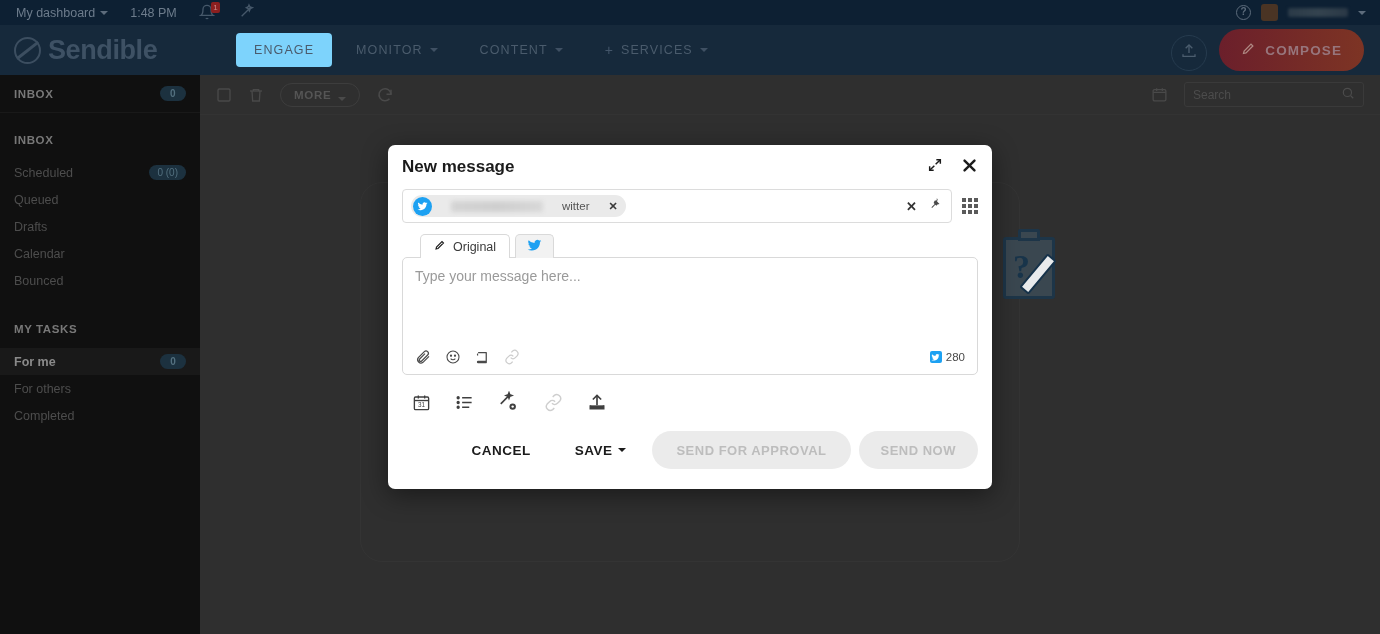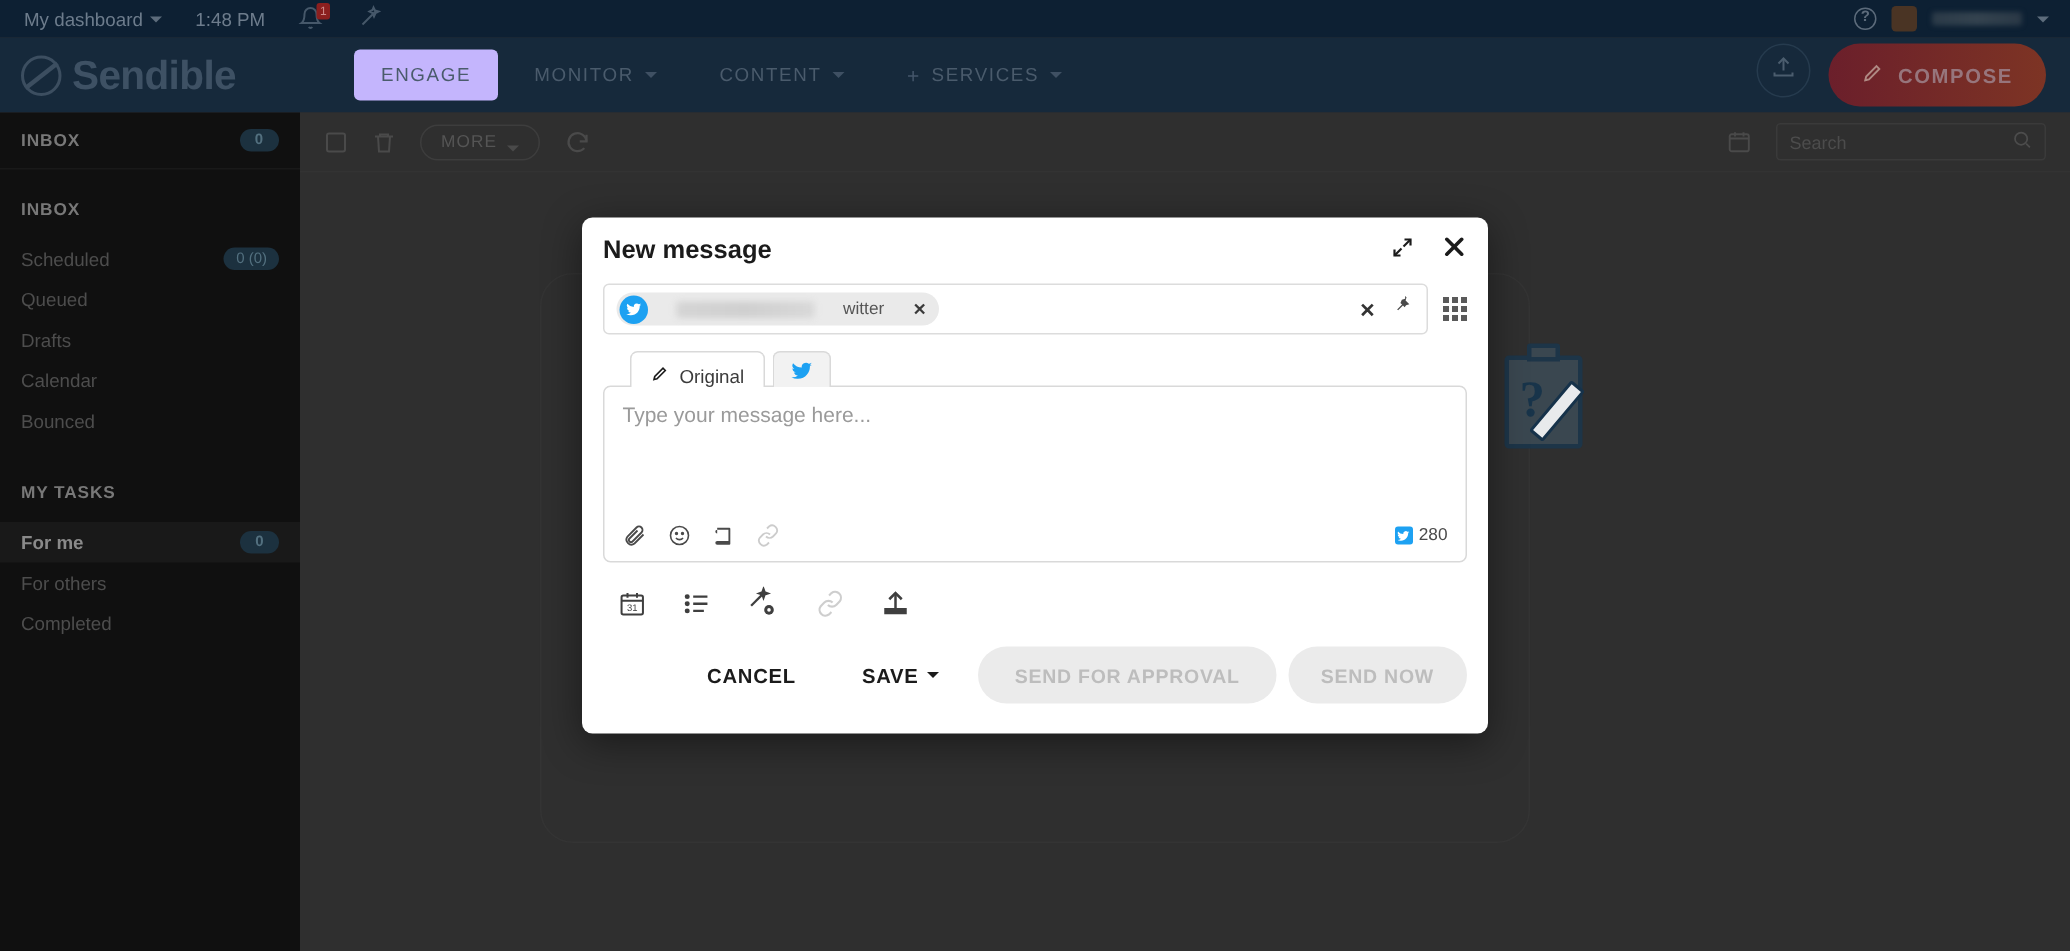--- a/index.html
+++ b/index.html
@@ -59,23 +59,23 @@
     content: ""; position: absolute; left: -2px; top: 10px; width: 27px; height: 2.6px;
     background: #3c4e60; transform: rotate(-38deg); transform-origin: center;
   }
   .brand-name { color: #3e5164; font-size: 27px; font-weight: bold; letter-spacing: -0.4px; }
   .mainnav { display: flex; align-items: center; gap: 6px; margin-left: 36px; }
   .navitem {
     color: #4a5b6c; font-size: 12.5px; letter-spacing: 1.1px;
     padding: 10px 18px; border-radius: 4px;
     display: flex; align-items: center; gap: 7px; white-space: nowrap;
   }
-  .navitem.active { background: #c4b5fd; }
+  .navitem.active { background: #7dd3fc; }
   .navitem .caret-d { border-top-color: #3f5063; }
-  .nav-right { margin-left: auto; display: flex; align-items: flex-start; gap: 12px; padding-right: 16px; }
+  .nav-right { margin-left: auto; display: flex; align-items: flex-end; gap: 12px; padding-right: 16px; }
   .icon-circle-btn {
     width: 36px; height: 36px; border-radius: 50%;
     border: 1px solid #263b4e; color: #4b5d6e;
     display: flex; align-items: center; justify-content: center;
   }
   .compose-btn {
     height: 42px; min-width: 128px; border-radius: 21px;
     background: linear-gradient(90deg,#6b1f2b,#7d3424);
     color: #97757c; font-size: 13.5px; letter-spacing: 1.1px; font-weight: bold;
     display: flex; align-items: center; justify-content: center; gap: 9px;
@@ -107,21 +107,21 @@
     position: absolute; left: 200px; top: 75px; width: 1180px; height: 559px;
     background: #2f2f2f;
   }
   .ctoolbar {
     height: 40px; display: flex; align-items: center; gap: 16px;
     padding: 0 16px; border-bottom: 1px solid #333;
   }
   .ct-icon { color: #4a4a4a; display: flex; align-items: center; }
   .more-btn {
     border: 1px solid #3d3d3d; border-radius: 14px;
-    padding: 5px 13px; color: #555; font-size: 11.5px; font-weight: normal; letter-spacing: 0.7px;
+    padding: 5px 13px; color: #555; font-size: 11.5px; font-weight: bold; letter-spacing: 0.7px;
     display: flex; align-items: flex-end; gap: 7px;
   }
   .more-btn .caret-d { border-top-color: #4a4a4a; }
   .ct-right { margin-left: auto; display: flex; align-items: center; gap: 16px; }
   .searchbox {
     width: 180px; height: 25px; border: 1px solid #3a3a3a; border-radius: 3px;
     display: flex; align-items: center; padding: 0 8px;
     color: #4c4c4c; font-size: 12px; justify-content: space-between;
   }
 
@@ -194,21 +194,21 @@
   .chip-x { font-size: 11px; color: #3a3a3a; font-weight: bold; }
   .recip-right { margin-left: auto; display: flex; align-items: center; gap: 11px; }
   .clear-x { color: #333; font-size: 13px; font-weight: bold; }
   .grid-ic { display: grid; grid-template-columns: repeat(3, 4px); gap: 2px; }
   .grid-ic i { width: 4px; height: 4px; background: #5a5a5a; display: block; }
 
   .tabs { display: flex; align-items: flex-end; gap: 0; margin-top: 11px; padding-left: 18px; }
   .tab {
     height: 24px; padding: 0 13px; border: 1px solid #d9d9d9; border-bottom: none;
     border-radius: 5px 5px 0 0; background: #fff;
-    display: flex; align-items: flex-end; gap: 7px;
+    display: flex; align-items: center; gap: 7px;
     font-size: 12.5px; color: #3b3b3b;
     position: relative; z-index: 2;
   }
   .tab.twitter { background: #f2f2f2; padding: 0 11px; z-index: 1; margin-left: 5px; }
 
   .composer {
     border: 1px solid #d9d9d9; border-radius: 5px;
     margin-top: -1px; height: 118px; position: relative; background: #fff;
   }
   .placeholder { padding: 10px 12px; color: #9a9a9a; font-size: 14px; }

